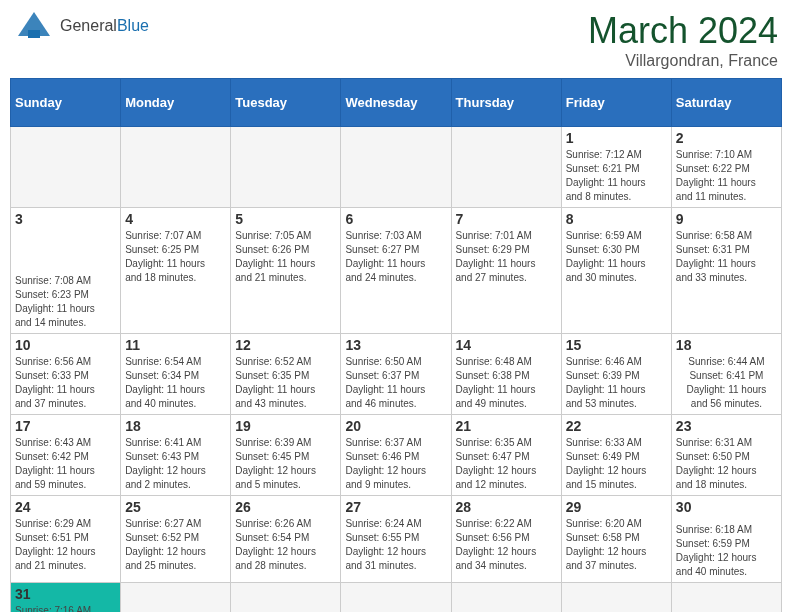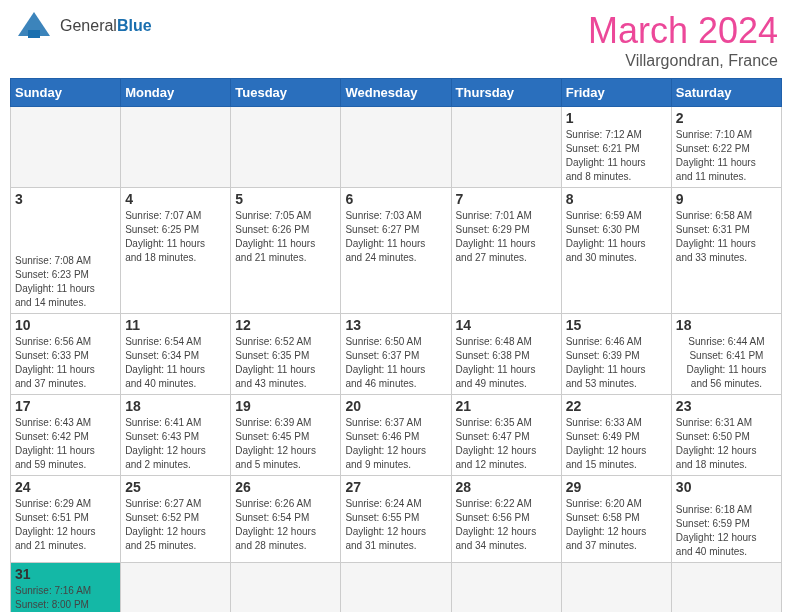--- a/index.html
+++ b/index.html
@@ -20,38 +20,38 @@
     .logo {
       display: flex;
       align-items: center;
       gap: 4px;
     }
     .title-area {
       text-align: right;
     }
     .month-title {
       font-size: 36px;
-      color: #ec4899;
+      color: #14532d;
       font-weight: normal;
     }
     .location-title {
       font-size: 16px;
       color: #555;
     }
     .calendar {
       width: 100%;
       border-collapse: collapse;
       border: 1px solid #ccc;
     }
     .calendar th {
       background-color: #2a6fbd;
       color: #fff;
       font-size: 13px;
       font-weight: bold;
-      padding: 6px 4px;
+      padding: 16px 4px;
       text-align: left;
       border: 1px solid #2060aa;
     }
     .calendar td {
       vertical-align: top;
       border: 1px solid #ccc;
       padding: 3px 4px;
       font-size: 10px;
       color: #333;
       width: calc(100% / 7);
@@ -82,21 +82,21 @@
 
 <div class="header-area">
   <div class="logo">
     <div style="display:flex;align-items:center;gap:6px;">
       <svg width="40" height="32" viewBox="0 0 40 32">
         <polygon points="20,2 36,26 4,26" fill="#1a6faf" opacity="0.85"></polygon>
         <rect x="14" y="20" width="12" height="8" fill="#1a6faf"></rect>
         <text x="0" y="30" font-size="0" fill="none"></text>
       </svg>
       <div style="line-height:1.2;">
-        <span style="color:#444;font-size:16px;font-weight:normal;font-family:Arial;">General</span><span style="color:#1a6faf;font-size:16px;font-weight:bold;font-family:Arial;text-align:center;">Blue</span>
+        <span style="color:#444;font-size:16px;font-weight:normal;font-family:Arial;">General</span><span style="color:#1a6faf;font-size:16px;font-weight:normal;font-family:Arial;text-align:center;">Blue</span>
       </div>
     </div>
   </div>
   <div class="title-area">
     <div class="month-title">March 2024</div>
     <div class="location-title">Villargondran, France</div>
   </div>
 </div>
 
 <table class="calendar">

